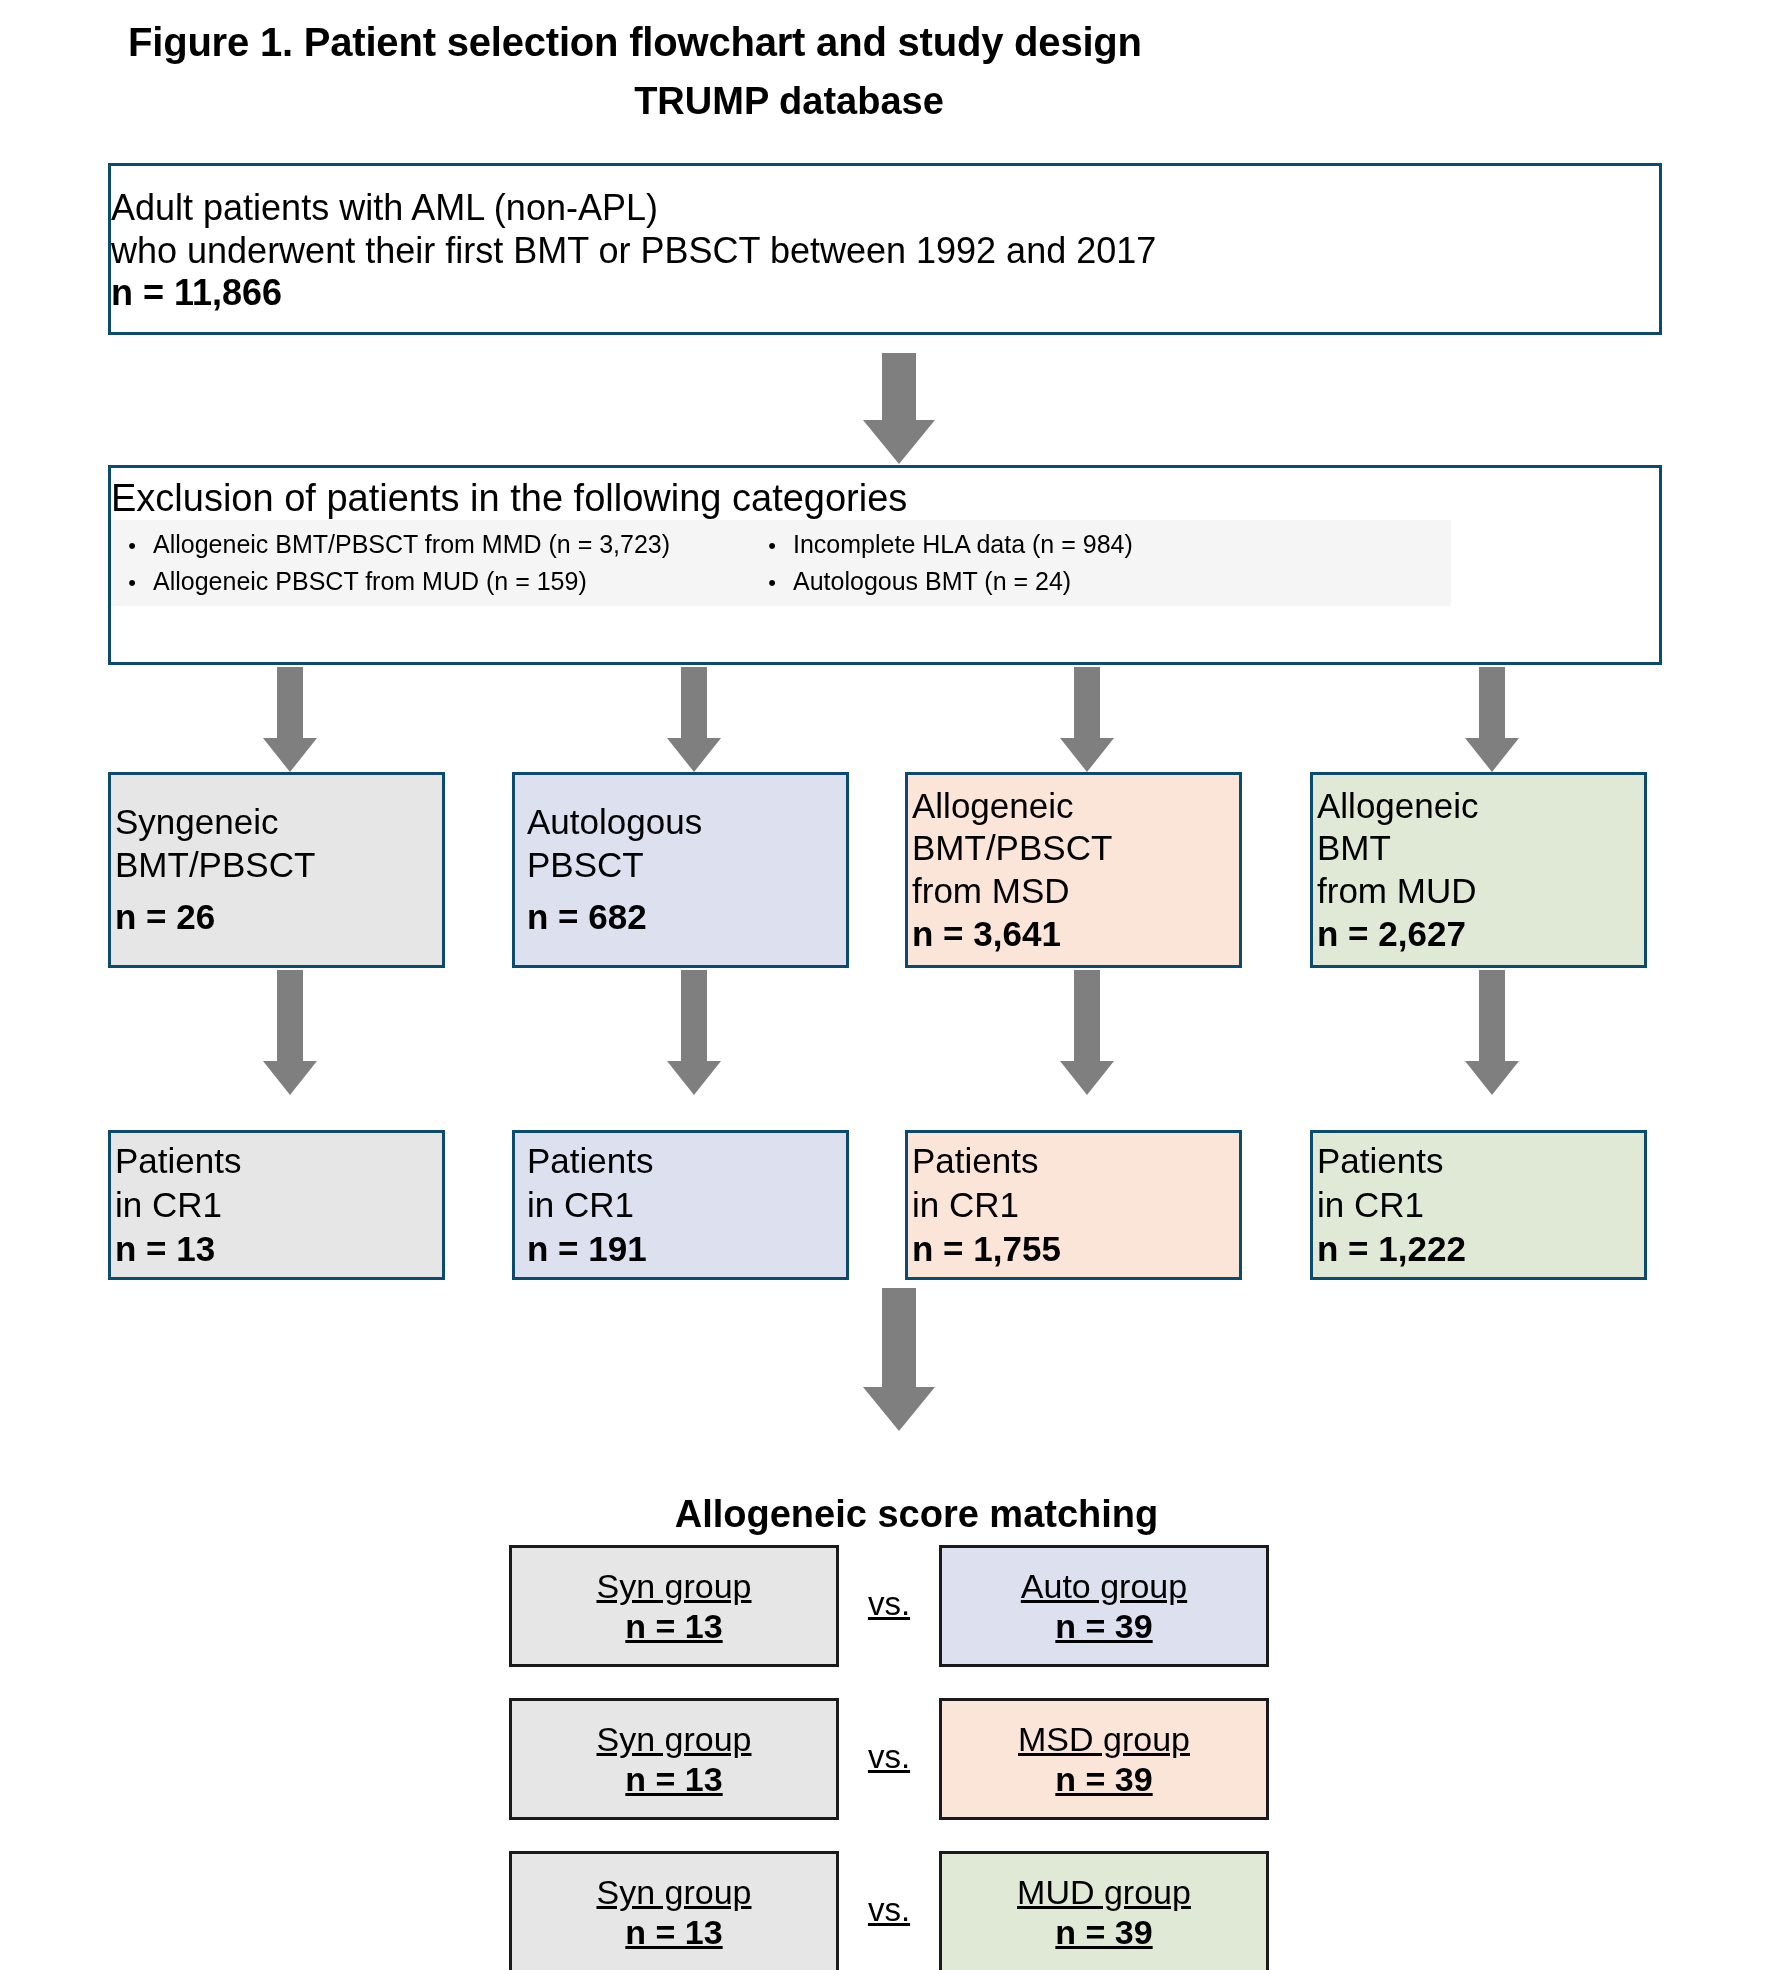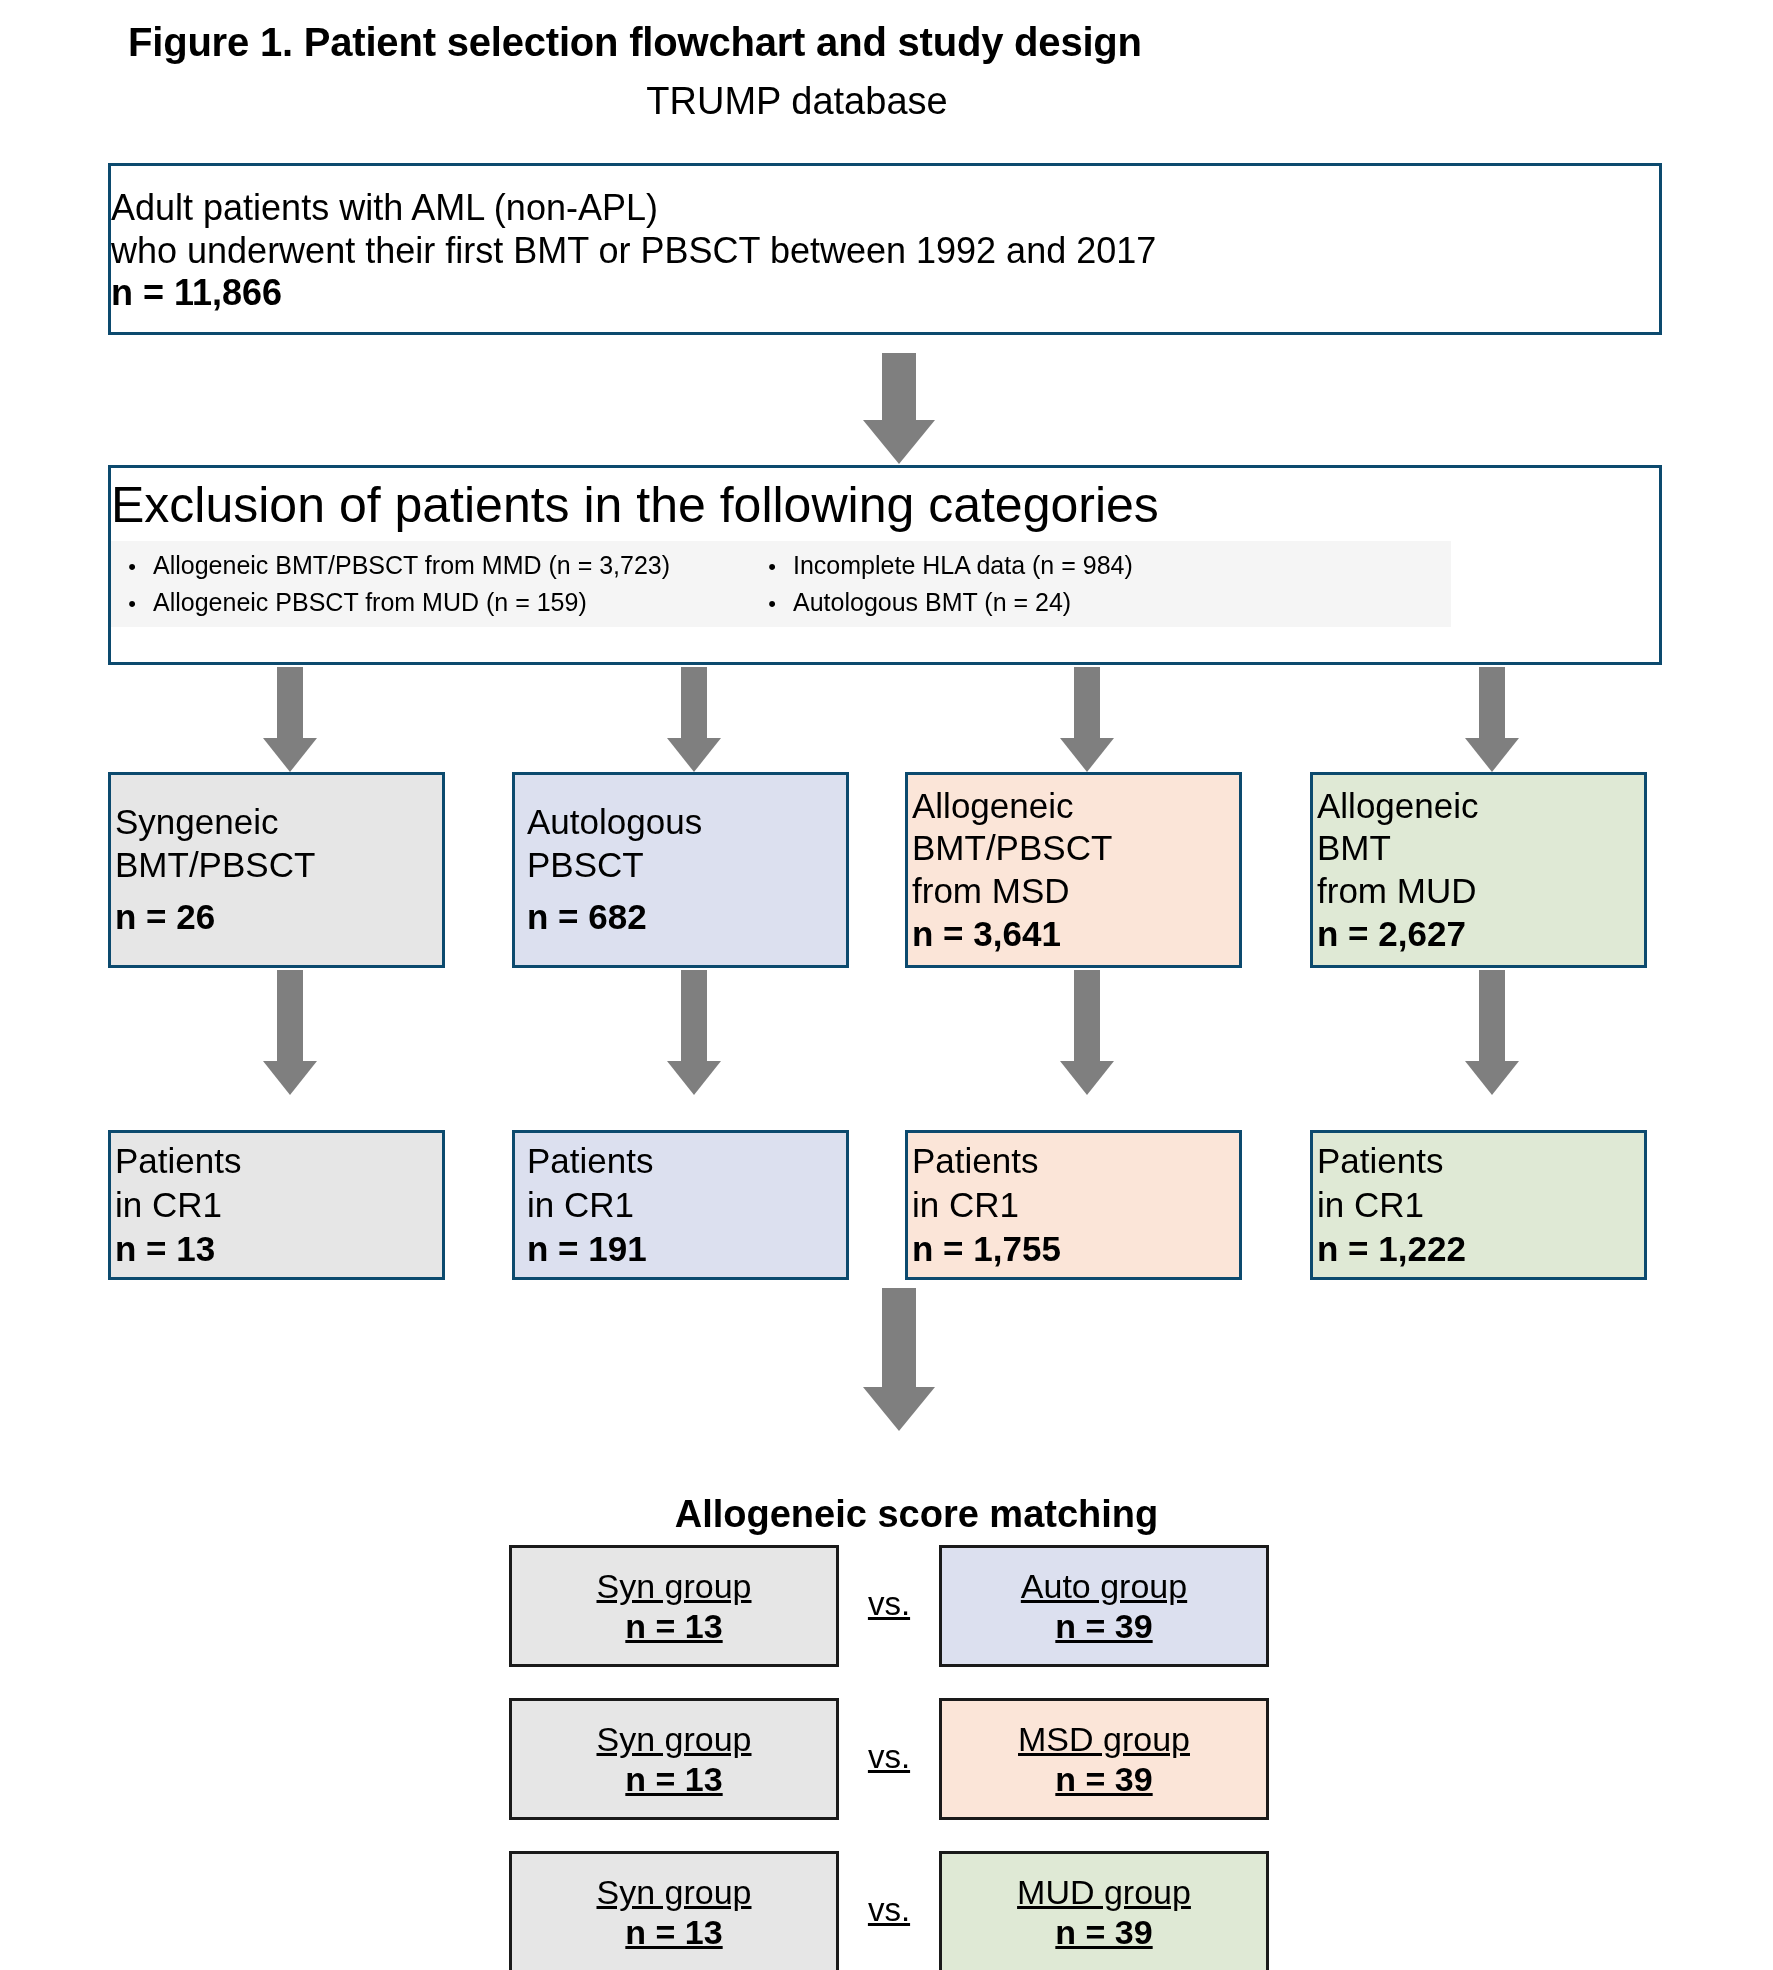--- a/index.html
+++ b/index.html
@@ -18,23 +18,23 @@
   
   .fig-title {
     position: absolute;
     left: 128px; top: 20px;
     font-size: 40px; font-weight: bold;
     letter-spacing: -0.2px;
     white-space: nowrap;
   }
   .db-title {
     position: absolute;
-    left: 8px; top: 80px; width: 1518px;
+    left: 0; top: 80px; width: 1518px;
     text-align: center;
-    font-size: 38px; font-weight: normal;
+    font-size: 38px; font-weight: bold;
     padding-left: 60px;
   }
 
   
   .box {
     position: absolute;
     border: 3px solid #0c4a6e;
     background: #ffffff;
     display: flex;
     flex-direction: column;
@@ -52,21 +52,21 @@
   }
 
   
   #exclusion-box {
     left: 108px; top: 465px;
     width: 1554px; height: 200px;
     justify-content: flex-start;
     padding-top: 10px;
   }
   #exclusion-box .excl-head {
-    font-size: 50px; line-height: 1.1; margin-bottom: 8px;
+    font-size: 38px; line-height: 1.1; 
   }
   .excl-grid {
     width: 1340px;
     background: #f5f5f5;
     display: grid;
     grid-template-columns: 640px 700px;
     row-gap: 8px;
     padding: 10px 0 10px 0;
   }
   .excl-item {

